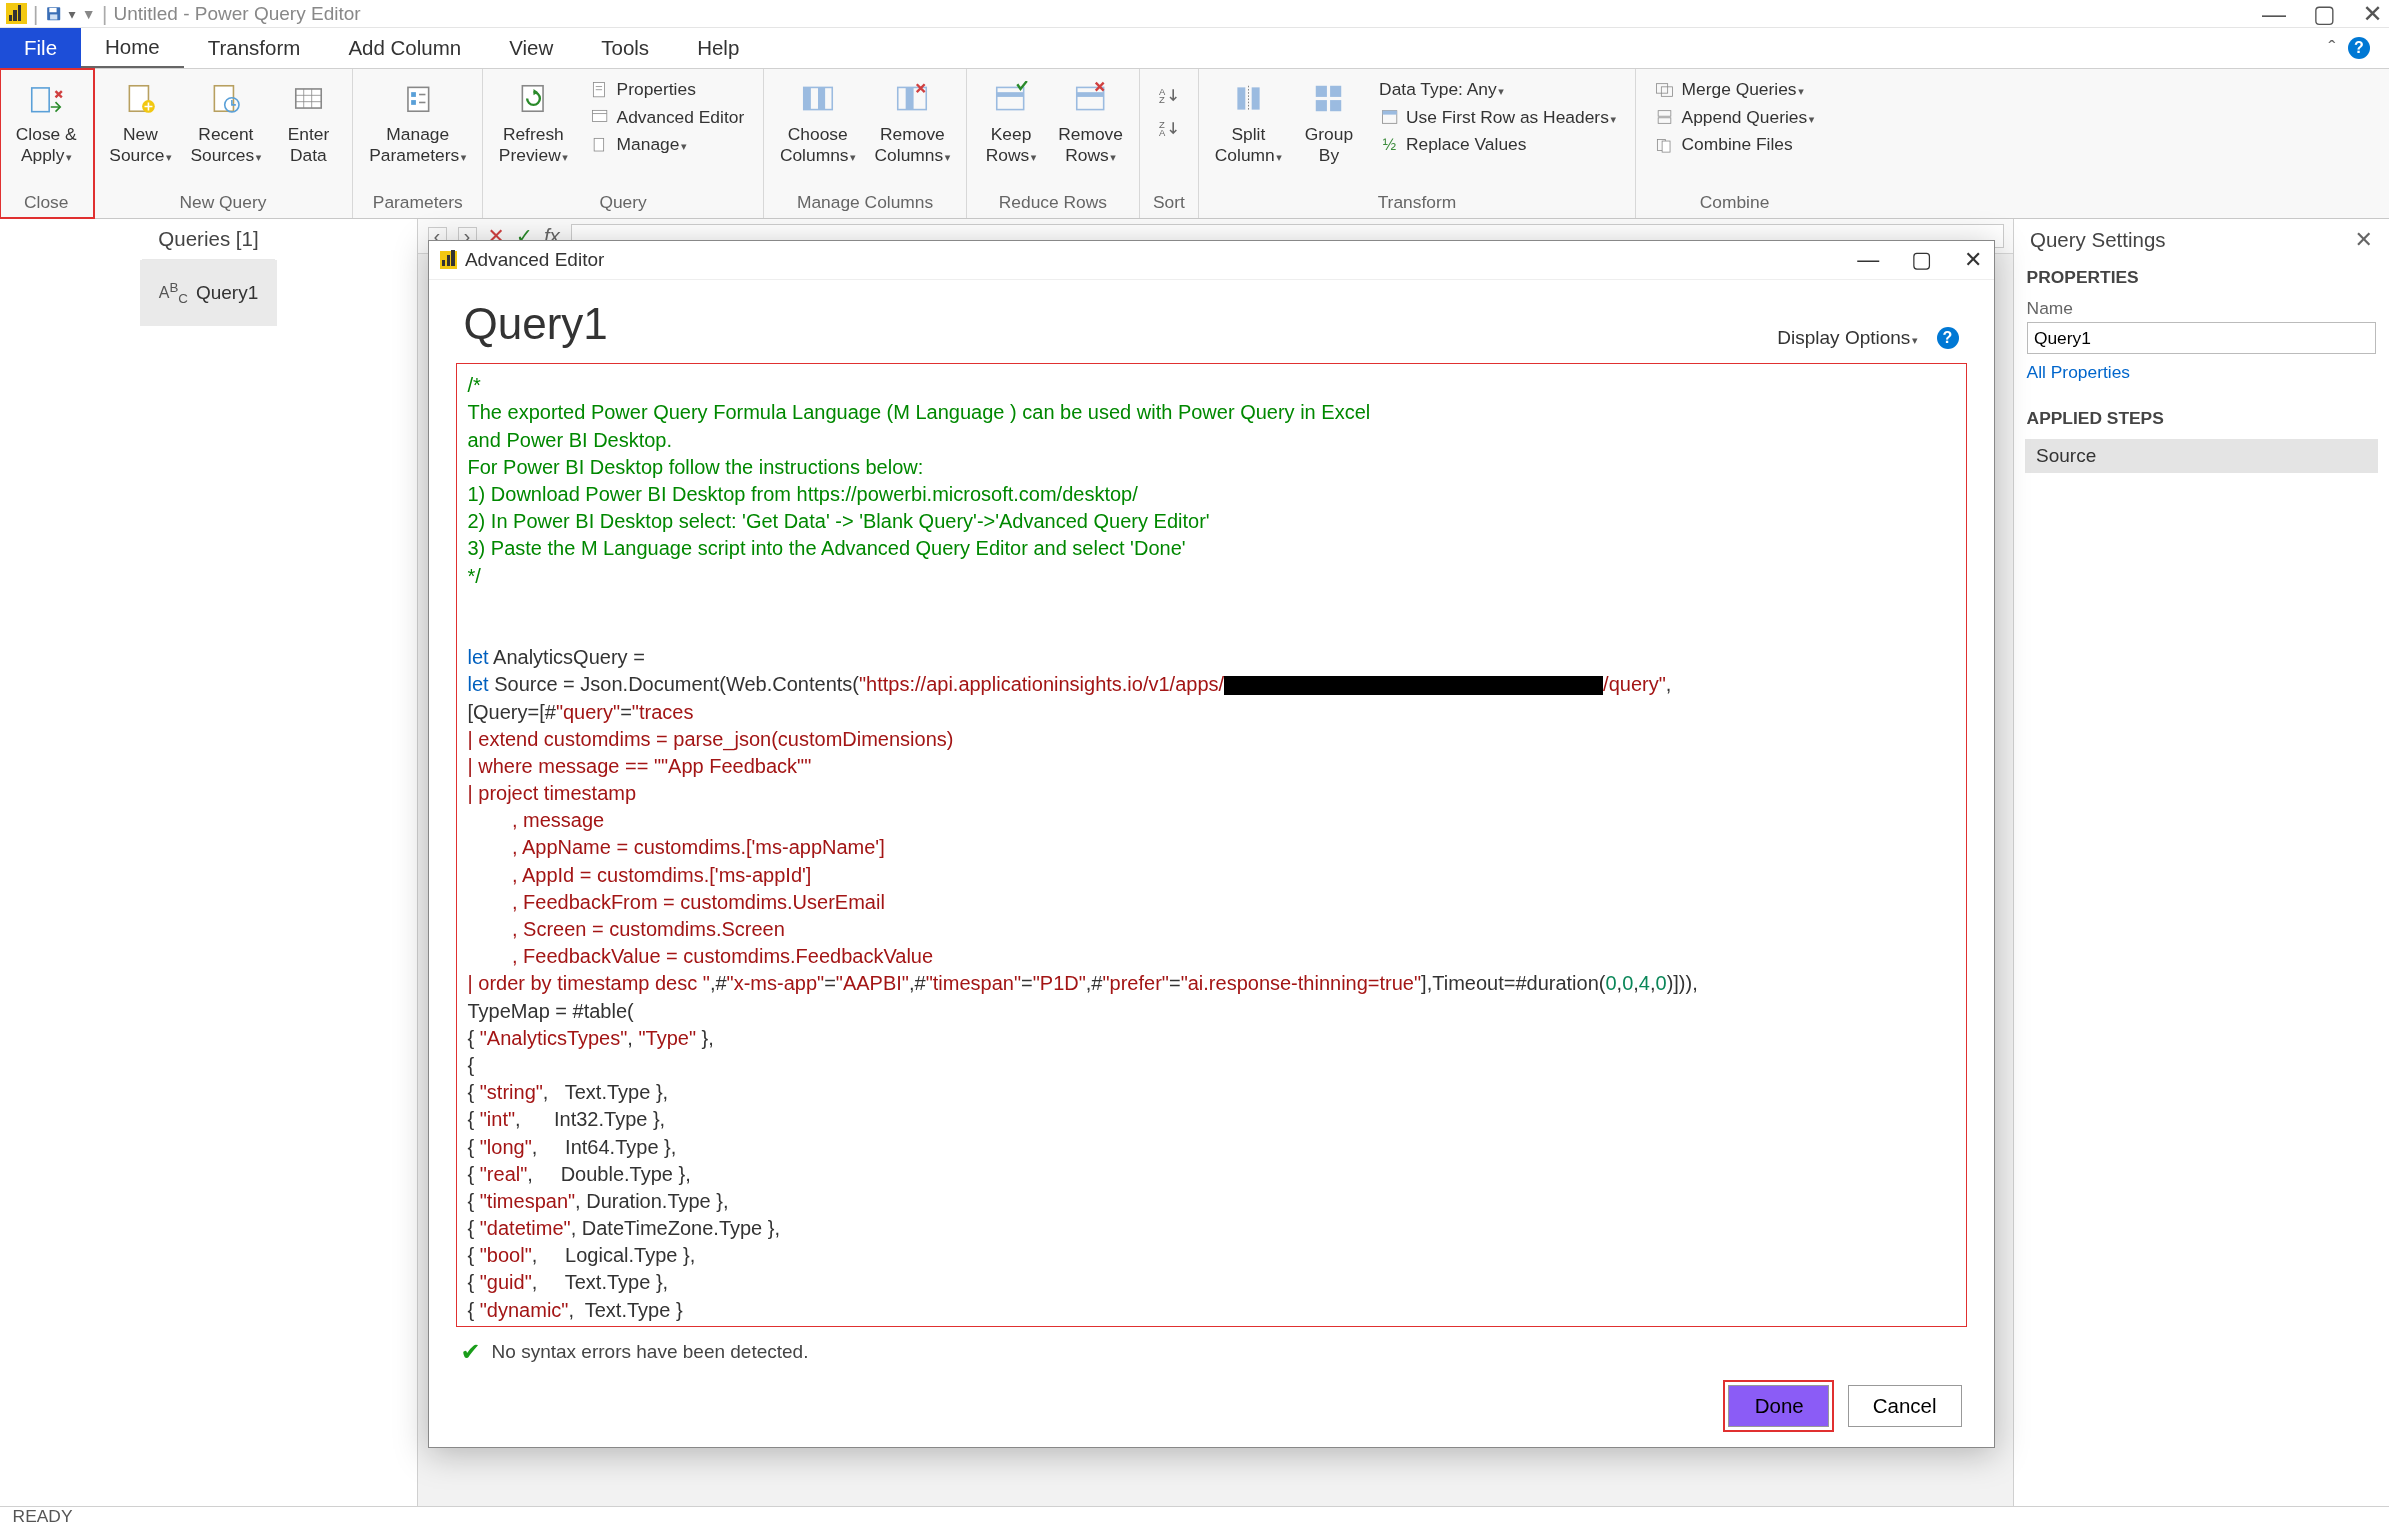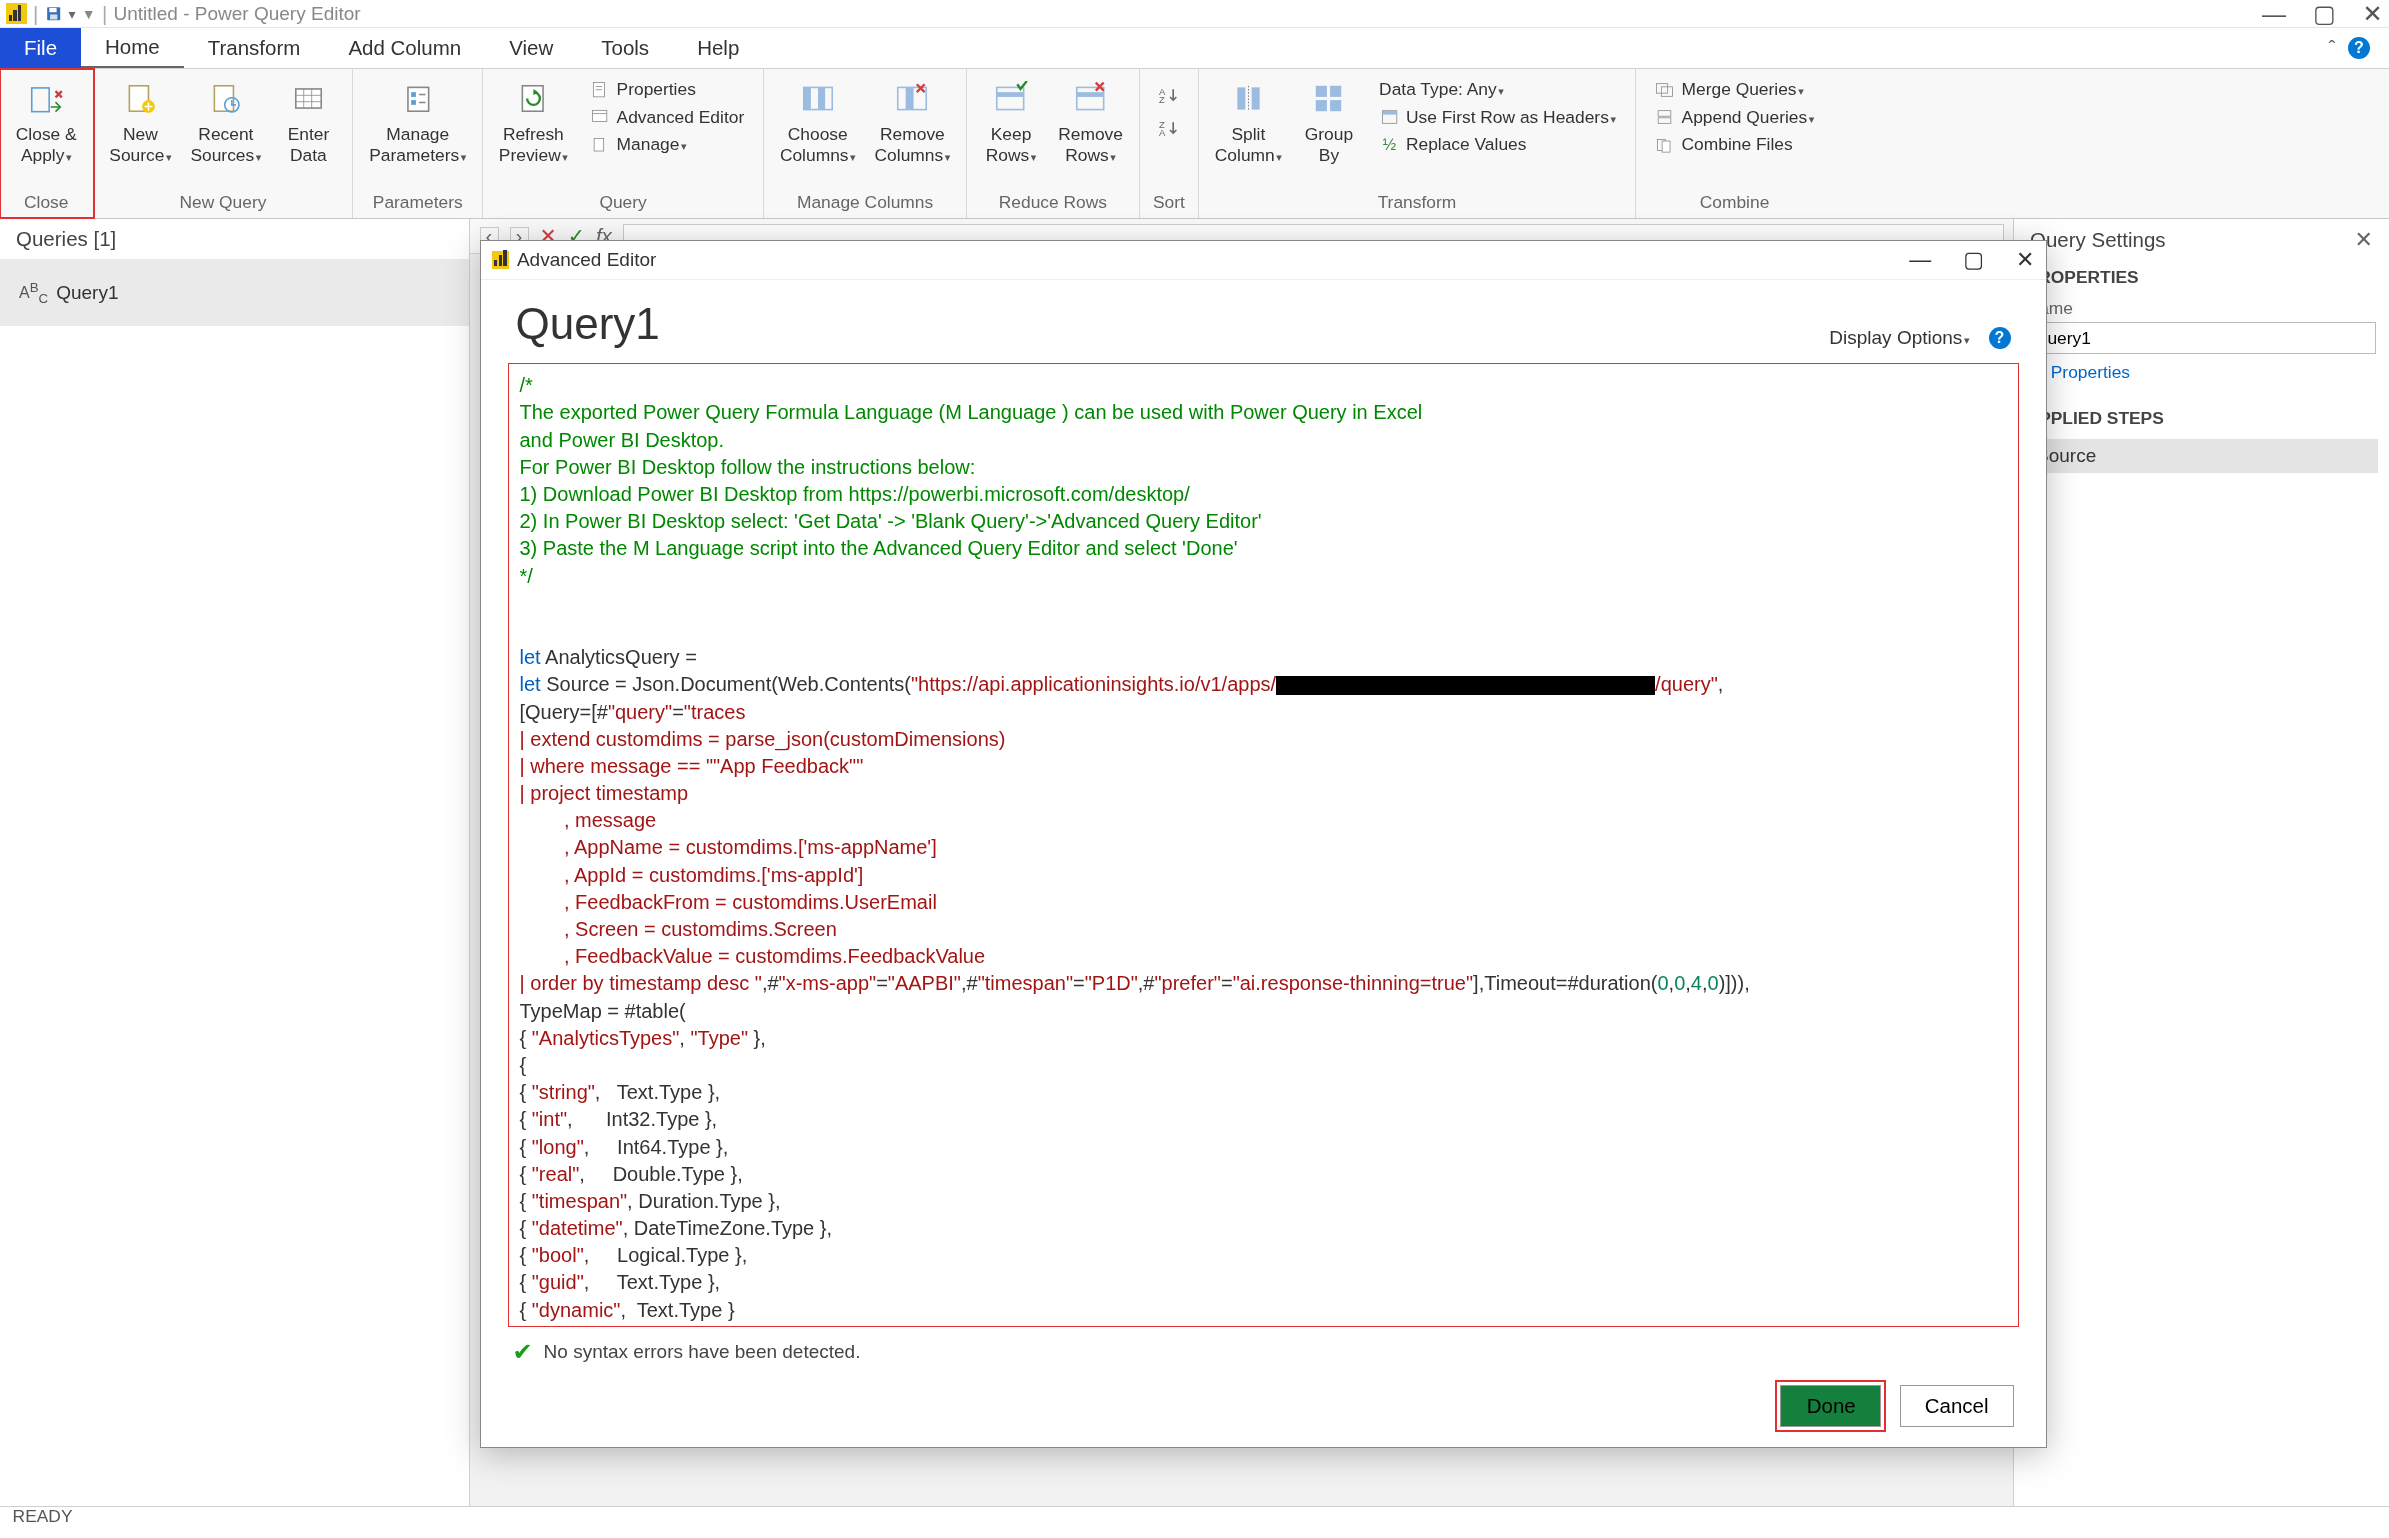--- a/index.html
+++ b/index.html
@@ -31,21 +31,21 @@
   .rgroup .glabel{text-align:center;font-size:17.4px;color:#666;padding:1.6px 0 3.2px;}
   .rbtn-big{display:flex;flex-direction:column;align-items:center;justify-content:flex-start;padding:3.2px 6.3px;min-width:69px;cursor:default;font-size:17.4px;line-height:1.2;text-align:center;}
   .rbtn-big .ricon{width:44px;height:44px;margin-bottom:3.2px;display:flex;align-items:center;justify-content:center;}
   .rbtn-small{display:flex;align-items:center;gap:6.3px;padding:2.4px 4.7px;font-size:17.4px;cursor:default;}
   .rbtn-small .sicon{width:20.5px;height:20.5px;display:flex;align-items:center;justify-content:center;}
   .rstack{display:flex;flex-direction:column;gap:1.6px;padding:3.2px 4.7px;}
   .caret::after{content:"▾";font-size:11px;color:#555;margin-left:1.6px;}
   .close-group{outline:2.4px solid #e03030;outline-offset:-1.6px;}
   
   .main{display:flex;height:calc(100% - 28px - 41px - 150px - 32px);}
-  .queries-pane{width:470px;border-right:0.8px solid #d0d0d0;display:flex;flex-direction:column;}
+  .queries-pane{width:418px;border-right:0.8px solid #d0d0d0;display:flex;flex-direction:column;align-items:center;}
   .qp-header{padding:8px 16px;font-size:20.5px;color:#444;border-bottom:0.8px solid #e8e8e8;}
   .qp-item{display:flex;align-items:center;gap:8px;padding:20px 19px;background:#eaeaea;font-size:19px;}
   .qp-icon{font-size:16px;color:#555;}
   .center{flex:1;display:flex;flex-direction:column;}
   .fx-row{height:35px;border-bottom:0.8px solid #d6d6d6;display:flex;align-items:center;gap:11px;padding:0 9.5px;background:#fafafa;}
   .fx-arrow{width:19px;height:19px;display:flex;align-items:center;justify-content:center;color:#666;border:0.8px solid #ccc;}
   .fx-label{font-style:italic;color:#666;}
   .fx-input{flex:1;height:24px;border:0.8px solid #ccc;background:#fff;}
   .center-body{flex:1;background:#f2f2f2;position:relative;}
   
@@ -69,21 +69,21 @@
   .code{font-family:Consolas,monospace;font-size:20px;line-height:1.36;padding:8px 11px;white-space:pre;color:#333;}
   .c-green{color:#008800;}
   .c-blue{color:#0060bf;}
   .c-str{color:#a31515;}
   .c-num{color:#098658;}
   .redact{display:inline-block;background:#000;color:#000;width:379px;height:19px;vertical-align:middle;}
   .syntax-row{display:flex;align-items:center;gap:11px;padding:4.7px 32px;font-size:19px;color:#444;}
   .check{color:#1a9d1a;font-size:24px;}
   .dlg-buttons{display:flex;gap:19px;justify-content:flex-end;padding:14px 32px 20.5px;}
   .btn{padding:8px 24px;font-size:20.5px;border:0.8px solid #999;background:#fff;cursor:default;}
-  .btn.done{background:#15803d;outline:2.4px solid #e03030;outline-offset:3.2px;padding-left:26px;}
+  .btn.done{background:#8b5cf6;outline:2.4px solid #e03030;outline-offset:3.2px;padding-left:26px;}
   svg{display:block;}
 </style>
 </head>
 <body>
 
 <div class="titlebar">
   <div class="tb-left">
     <div class="pbi-logo">
         <span></span>
         <span></span>

